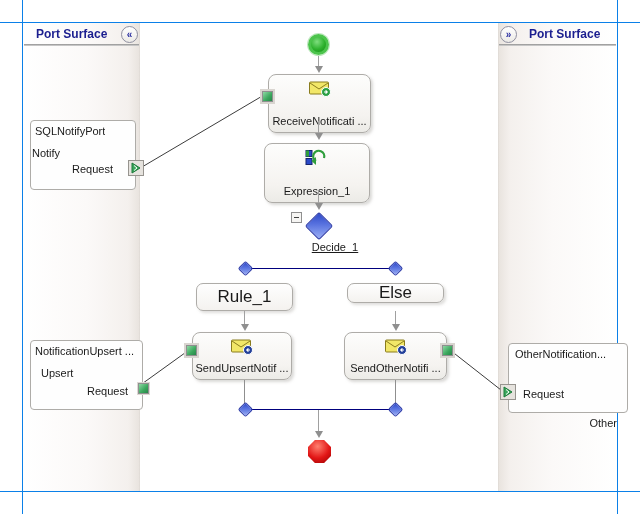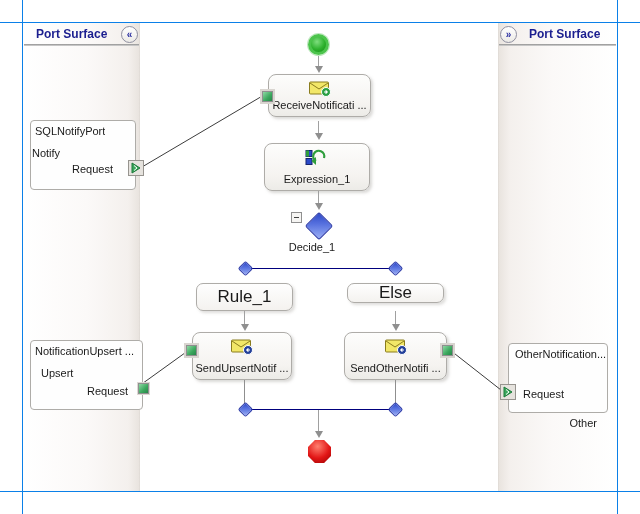--- a/index.html
+++ b/index.html
@@ -147,69 +147,69 @@
     </div>
   </div>
 
   <div class="port-box" style="left:30px; top:340px; width:113px; height:70px;">
     <span class="port-title" style="left:4px;">NotificationUpsert ...</span>
     <span class="port-op" style="left:10px; top:26px;">Upsert</span>
     <span class="port-msg" style="right:14px; top:44px;">Request</span>
     <div class="conn-sq" style="right:-7px; top:42px;"></div>
   </div>
 
-  <div class="port-box" style="left:508px; top:343px; width:100px; height:70px;">
+  <div class="port-box" style="left:508px; top:343px; width:120px; height:70px;">
     <span class="port-title" style="left:6px;">OtherNotification...</span>
     <span class="port-op" style="right:10px; top:26px;margin-top:47px;">Other</span>
     <span class="port-msg" style="left:14px; top:44px;">Request</span>
     <div class="conn-arrow" style="left:-9px; top:40px;">
       <svg width="12" height="12" viewBox="0 0 12 12">
           <polygon points="2,1 10,6 2,11" fill="#3aa75c" stroke="#1d7a3a" stroke-width="1"></polygon>
           <polyline points="4,3.5 7,6 4,8.5" fill="none" stroke="#ffffff" stroke-width="1"></polyline>
         </svg>
     </div>
   </div>
 
   <div class="start-circle" style="left:308px; top:34px;"></div>
   <div class="vline" style="left:318px; top:56px; height:10px;"></div>
   <div class="arrow-down" style="left:315px; top:66px;"></div>
 
-  <div class="shape" style="left:268px; top:74px; width:103px; height:43px;">
+  <div class="shape" style="left:268px; top:74px; width:103px; height:59px;">
     <div class="shape-icon">
       <svg width="24" height="18" viewBox="0 0 24 18">
         <rect x="1.5" y="3" width="19" height="12" rx="1" fill="#f2e768" stroke="#8a7c1e"></rect>
         <polyline points="2,4 11,10 20,4" fill="none" stroke="#8a7c1e"></polyline>
         <circle cx="18" cy="13" r="4.5" fill="#2ba044" stroke="#ffffff"></circle>
         <path d="M16 13 h3 M17.6 11.4 l1.6 1.6 -1.6 1.6" stroke="#ffffff" stroke-width="1.2" fill="none"></path>
       </svg>
     </div>
     <div class="shape-label">ReceiveNotificati ...</div>
     <div class="conn-sq" style="left:-7px; top:16px; box-shadow:0 0 0 2px #d9d5d0;"></div>
   </div>
   <div class="vline" style="left:318px; top:121px; height:12px;"></div>
   <div class="arrow-down" style="left:315px; top:133px;"></div>
 
-  <div class="shape" style="left:264px; top:143px; width:106px; height:48px;">
+  <div class="shape" style="left:264px; top:143px; width:106px; height:60px;">
     <div class="shape-icon">
       <svg width="26" height="19" viewBox="0 0 26 19">
         <rect x="2" y="2.5" width="6" height="6" fill="#2a49c8" stroke="#16246e"></rect>
         <rect x="2" y="2.5" width="3" height="6" fill="#2f9e3c"></rect>
         <rect x="2" y="10.5" width="6" height="6" fill="#2a49c8" stroke="#16246e"></rect>
         <path d="M12 13 a5.5 5.5 0 1 1 8 -3" fill="none" stroke="#2f9e3c" stroke-width="2.2"></path>
         <polygon points="12,9 12,17 7.5,13" fill="#2f9e3c"></polygon>
       </svg>
     </div>
     <div class="shape-label">Expression_1</div>
   </div>
   <div class="vline" style="left:318px; top:191px; height:12px;"></div>
   <div class="arrow-down" style="left:315px; top:203px;"></div>
 
   <div class="minus-box" style="left:291px; top:212px;"></div>
   <div class="diamond" style="left:309px; top:216px; width:20px; height:20px;"></div>
-  <div class="decide-label" style="left:282px; top:241px; width:60px;">Decide_1</div>
+  <div class="decide-label" style="left:305px; top:241px; width:60px;text-decoration:underline;">Decide_1</div>
 
   <div class="navy-line" style="left:245px; top:268px; width:151px;"></div>
   <div class="diamond" style="left:240px; top:263px; width:11px; height:11px;"></div>
   <div class="diamond" style="left:390px; top:263px; width:11px; height:11px;"></div>
 
   <div class="branch-box" style="left:196px; top:283px; width:97px; height:28px;">
     <span>Rule_1</span>
   </div>
   <div class="branch-box" style="left:347px; top:283px; width:97px; height:20px;">
     <span>Else</span>

